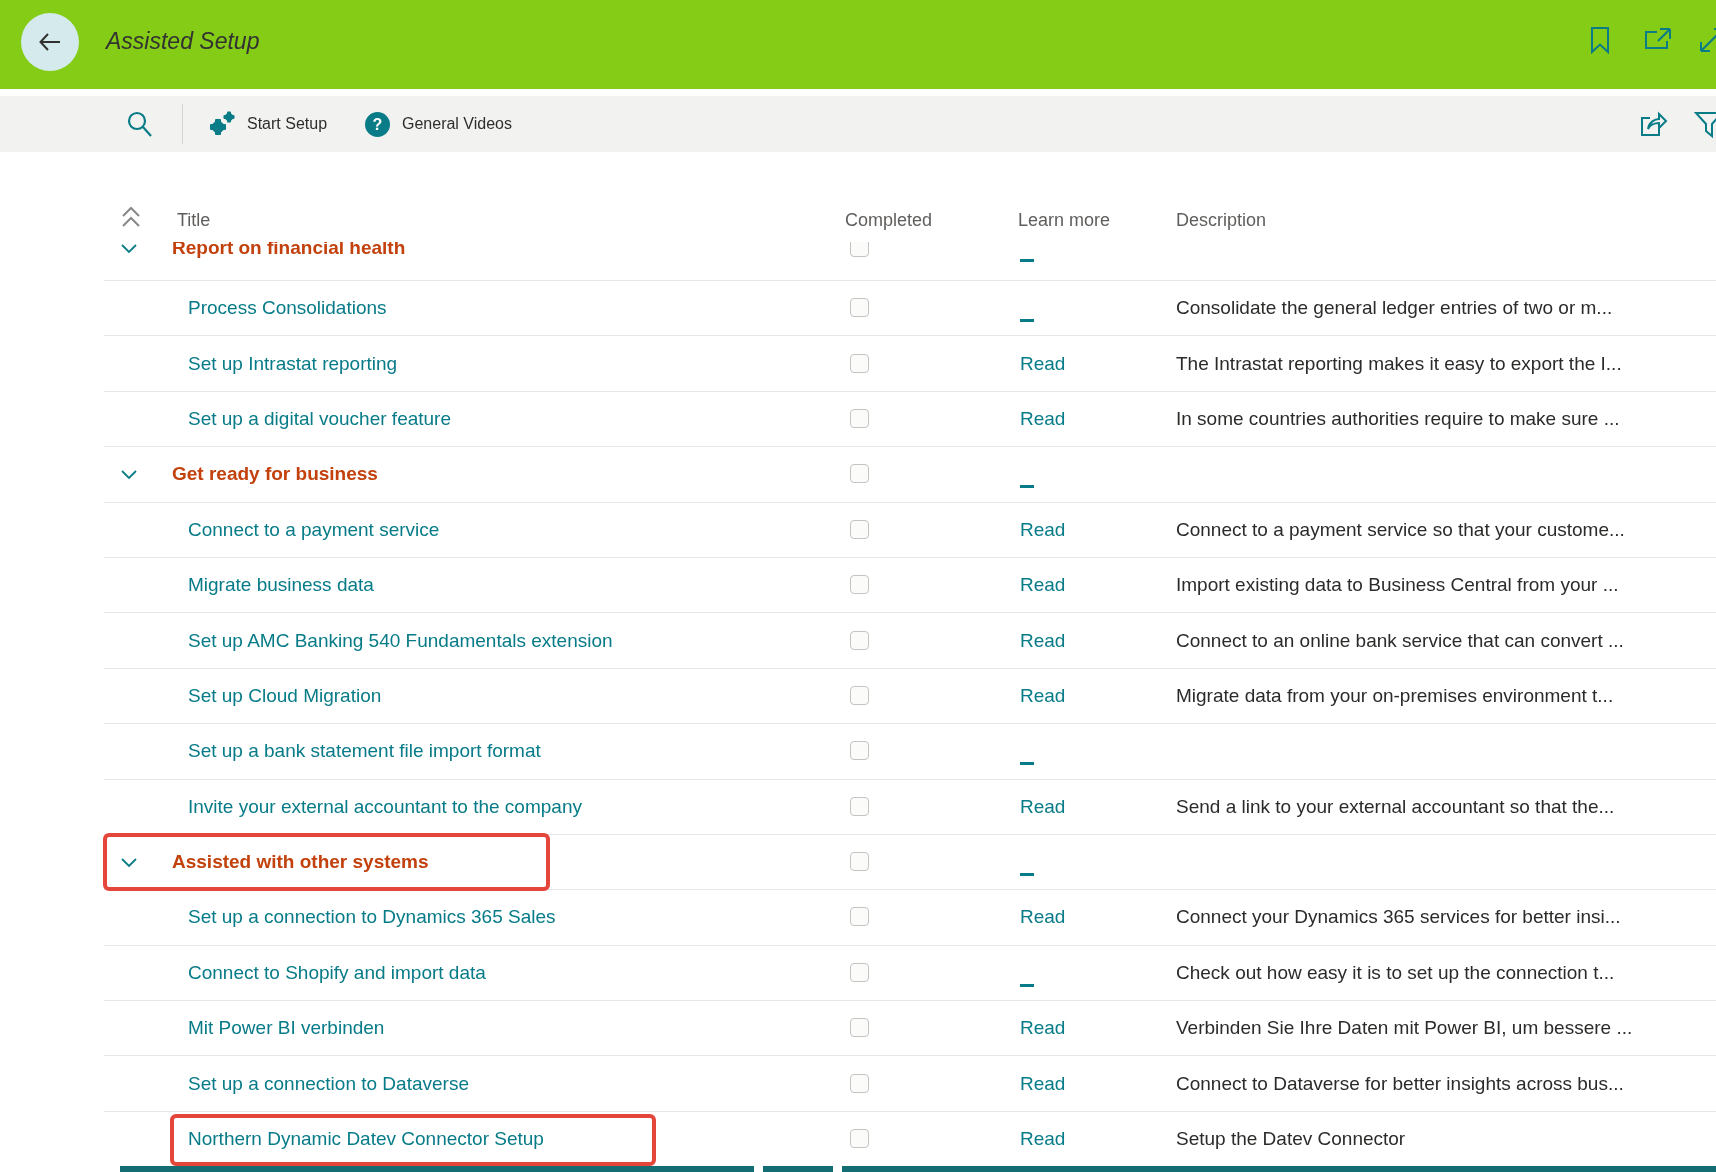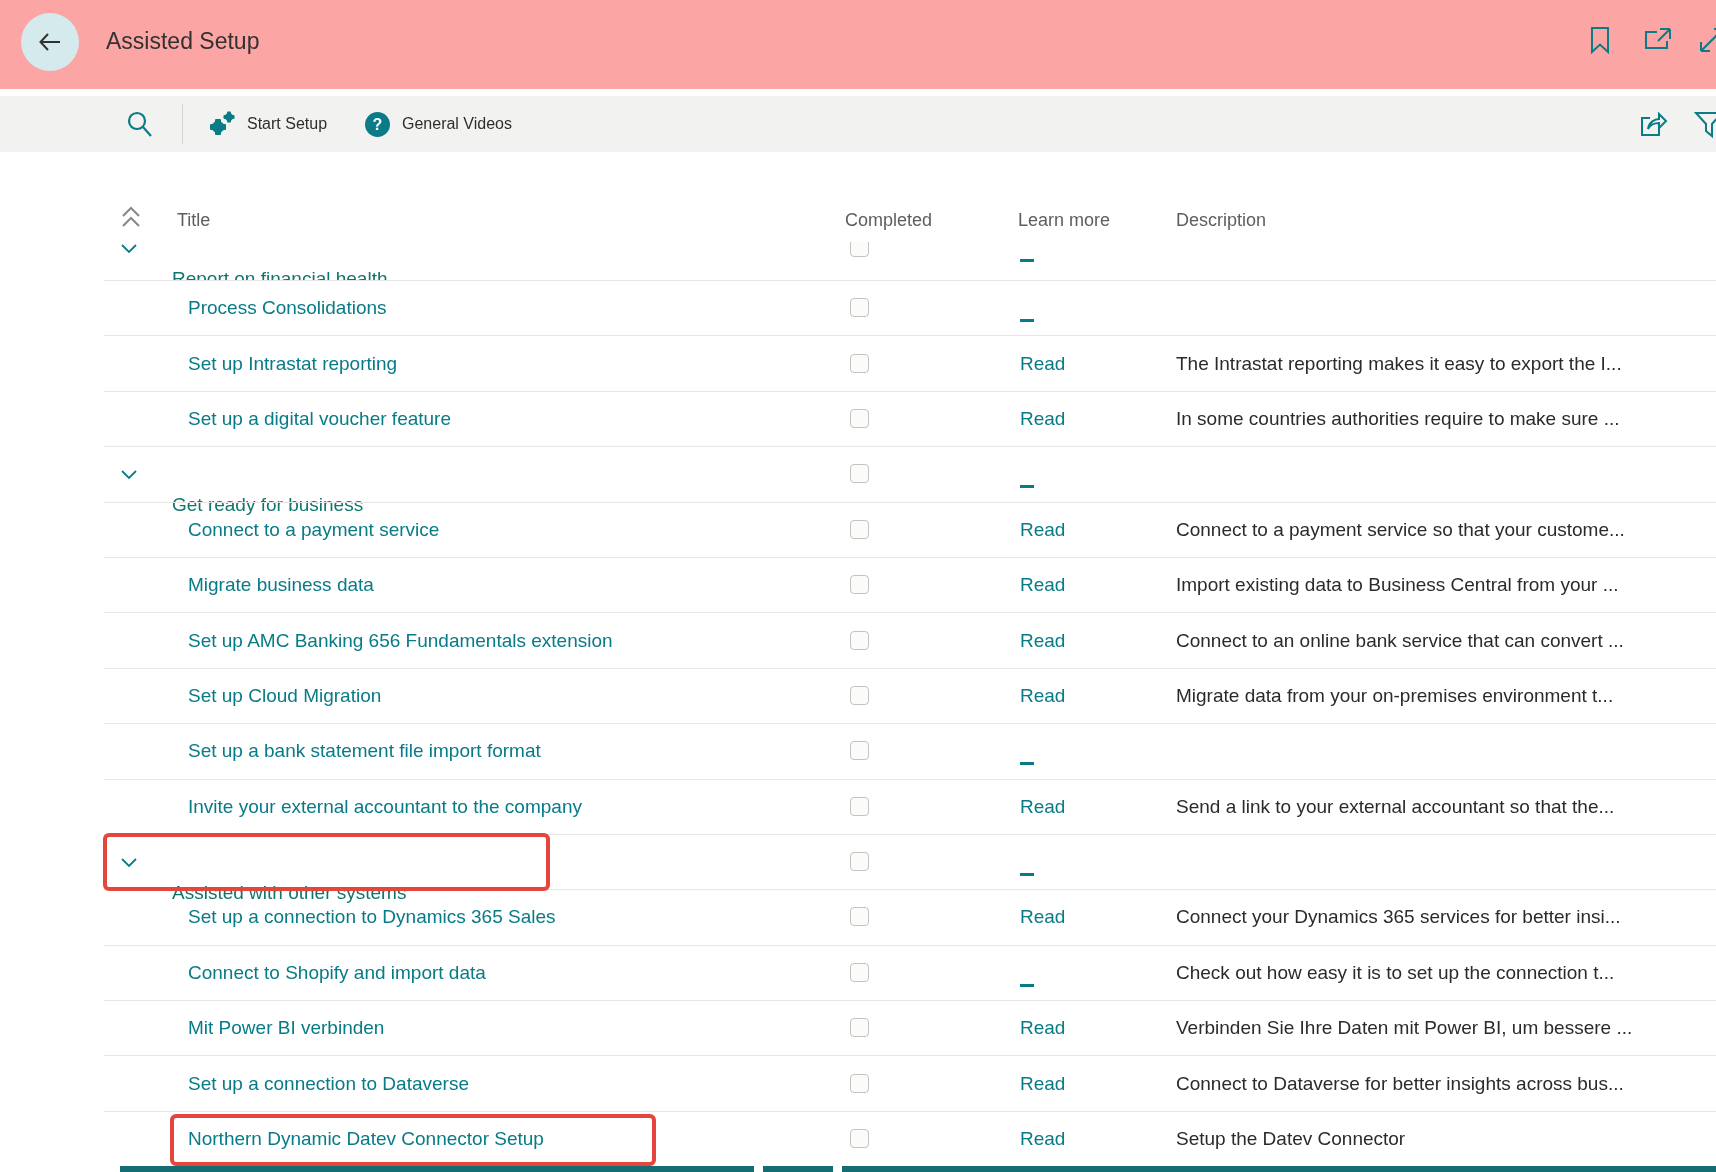--- a/index.html
+++ b/index.html
@@ -8,21 +8,21 @@
     --ink:#2b2a29;
     --gray:#605e5c;
     --sep:#e7e6e4;
   }
   *{margin:0;padding:0;box-sizing:border-box;}
   html,body{width:1716px;height:1172px;overflow:hidden;background:#fff;
     font-family:"Liberation Sans", sans-serif;color:var(--ink);}
   #stage{position:relative;width:1716px;height:1172px;overflow:hidden;background:#fff;}
 
   
-  #topbar{position:absolute;left:0;top:0;width:1716px;height:89px;background:#fca5a5;}
+  #topbar{position:absolute;left:0;top:0;width:1716px;height:89px;background:#84cc16;font-style:italic;}
   #back-btn{position:absolute;left:21px;top:13px;width:58px;height:58px;border-radius:50%;
     background:#d4eaed;display:flex;align-items:center;justify-content:center;cursor:pointer;}
   #page-title{position:absolute;left:106px;top:28px;font-size:23px;color:#333231;}
   .topicon{position:absolute;top:25px;width:30px;height:30px;display:flex;align-items:center;justify-content:center;}
 
   
   #toolbar{position:absolute;left:0;top:96px;width:1716px;height:56px;background:#f2f2f1;}
   #search-btn{position:absolute;left:124px;top:13px;width:30px;height:30px;}
   #tb-divider{position:absolute;left:182px;top:8px;width:1px;height:40px;background:#d7d6d4;}
   .tb-action{position:absolute;top:0;height:56px;display:flex;align-items:center;gap:11px;cursor:pointer;}
@@ -35,21 +35,21 @@
   .colhead{position:absolute;top:210px;font-size:18px;color:var(--gray);white-space:nowrap;}
   #sort-icon{position:absolute;left:119px;top:204px;}
 
   
   #cut-clip{position:absolute;left:104px;right:0;top:242px;height:38px;overflow:hidden;}
   #cut-clip .row{position:absolute;left:0;right:0;top:-22px;border-top:none;}
   #rows-host{position:absolute;left:104px;right:0;top:280px;}
   .row{position:relative;height:55.4px;border-top:1px solid var(--sep);}
   .row .chev{position:absolute;left:16px;top:50%;margin-top:-8px;width:18px;height:16px;}
   .row .rtitle{position:absolute;top:50%;transform:translateY(-50%);font-size:19px;white-space:nowrap;}
-  .row.section .rtitle{left:68px;font-weight:400;color:#0f766e;margin-top:31px;}
+  .row.section .rtitle{left:68px;font-weight:700;color:#c2410c;}
   .row.item .rtitle{left:84px;color:var(--accent);cursor:pointer;}
   .row .cbox{position:absolute;left:746px;top:50%;margin-top:-10px;width:19px;height:19px;
     border:1px solid #c6c4c2;border-radius:4px;background:#fbfbfa;cursor:pointer;}
   .row .read{position:absolute;left:916px;top:50%;transform:translateY(-50%);
     font-size:19px;color:var(--accent);cursor:pointer;}
   .row .dash{position:absolute;left:916px;top:50%;margin-top:11px;width:14px;height:3px;background:var(--accent);}
   .row .desc{position:absolute;left:1072px;right:4px;top:50%;transform:translateY(-50%);
     font-size:19px;color:#2c2b2a;white-space:nowrap;overflow:hidden;}
 
   
@@ -169,20 +169,21 @@
   </div>
     </div>
 
   <div id="rows-host">
       <div class="row item">
 
     <span class="rtitle">Process Consolidations</span>
     <span class="cbox"></span>
 
     <span class="dash"></span>
+    <span class="desc">Consolidate the general ledger entries of two or m...</span>
   </div>
       <div class="row item">
 
     <span class="rtitle">Set up Intrastat reporting</span>
     <span class="cbox"></span>
     <span class="read">Read</span>
 
     <span class="desc">The Intrastat reporting makes it easy to export the I...</span>
   </div>
       <div class="row item">
@@ -216,21 +217,21 @@
       <div class="row item">
 
     <span class="rtitle">Migrate business data</span>
     <span class="cbox"></span>
     <span class="read">Read</span>
 
     <span class="desc">Import existing data to Business Central from your ...</span>
   </div>
       <div class="row item">
 
-    <span class="rtitle">Set up AMC Banking 656 Fundamentals extension</span>
+    <span class="rtitle">Set up AMC Banking 540 Fundamentals extension</span>
     <span class="cbox"></span>
     <span class="read">Read</span>
 
     <span class="desc">Connect to an online bank service that can convert ...</span>
   </div>
       <div class="row item">
 
     <span class="rtitle">Set up Cloud Migration</span>
     <span class="cbox"></span>
     <span class="read">Read</span>

